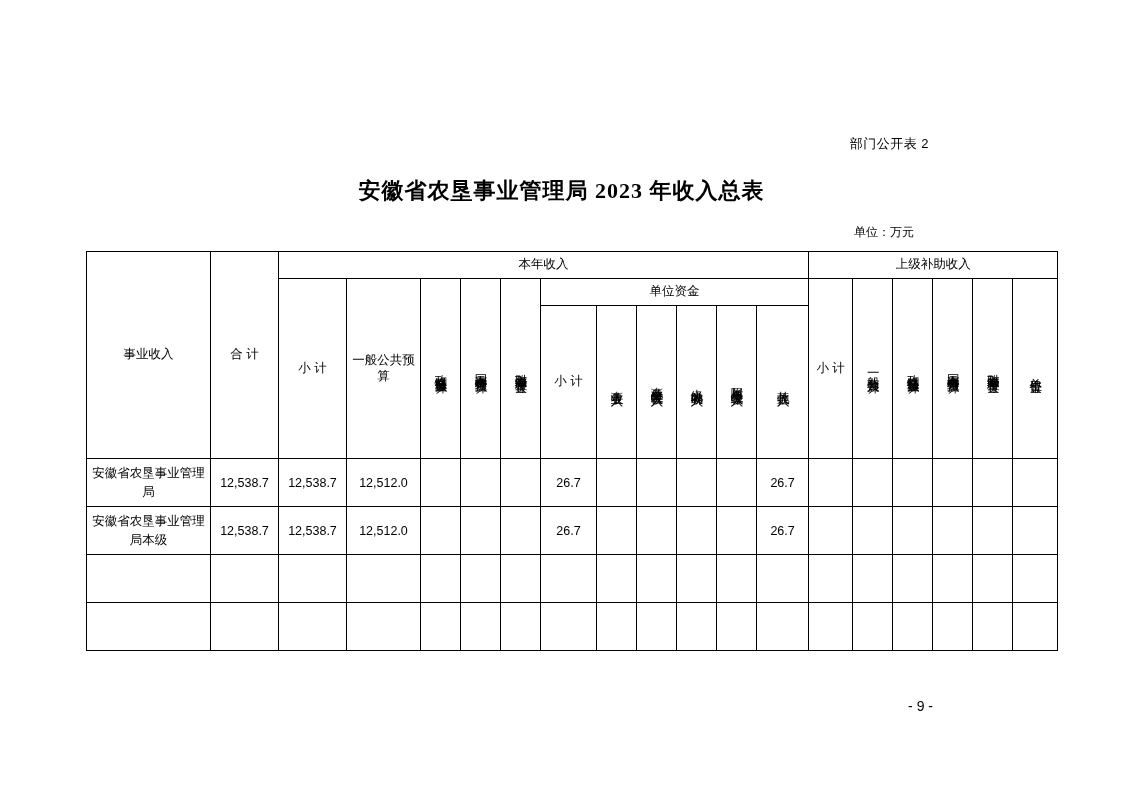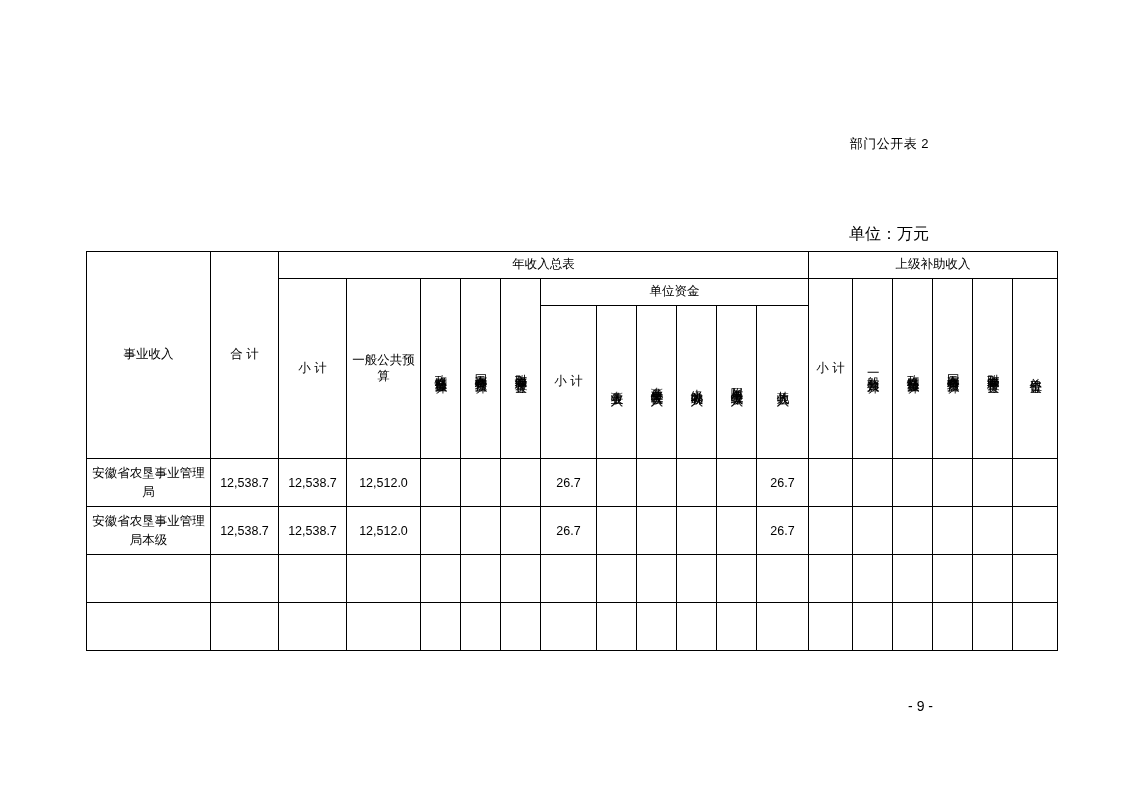--- a/index.html
+++ b/index.html
@@ -35,24 +35,24 @@
     left: 0;
     top: 176px;
     width: 1123px;
     text-align: center;
     font-size: 22px;
     font-weight: bold;
     letter-spacing: 1px;
   }
   .unit-note {
     position: absolute;
-    right: 94px;
+    right: 109px;
     top: 224px;
     font-family: Liberation Serif, serif;
-    font-size: 16px;
+    font-size: 12px;
     white-space: nowrap;
   }
   table.main {
     position: absolute;
     left: 86px;
     top: 251px;
     border-collapse: collapse;
     table-layout: fixed;
     width: 951px;
     font-family: "Liberation Sans", "DejaVu Sans", sans-serif;
@@ -97,20 +97,21 @@
     font-size: 14px;
   }
 </style>
 </head>
 <body>
 
 <div class="page">
 
   <div class="header-tag">部门公开表 2</div>
 
+  <div class="doc-title">安徽省农垦事业管理局 2023 年收入总表</div>
 
   <div class="unit-note">单位：万元</div>
 
   <table class="main">
     <colgroup>
       <col style="width:124px">
       <col style="width:68px">
       <col style="width:68px">
       <col style="width:74px">
       <col style="width:40px">
@@ -126,21 +127,21 @@
       <col style="width:40px">
       <col style="width:40px">
       <col style="width:40px">
       <col style="width:40px">
       <col style="width:45px">
     </colgroup>
     <tbody>
       <tr class="grp-row">
         <td rowspan="3" class="hcell">事业收入</td>
         <td rowspan="3" class="hcell">合 计</td>
-        <td colspan="11" class="hcell">年收入总表</td>
+        <td colspan="11" class="hcell">本年收入</td>
         <td colspan="6" class="hcell">上级补助收入</td>
       </tr>
       <tr class="sub-row">
         <td rowspan="2" class="hcell">小 计</td>
         <td rowspan="2" class="hcell">一般公共预算</td>
         <td rowspan="2" class="hcell"><span class="vert">政府性基金预算</span></td>
         <td rowspan="2" class="hcell"><span class="vert">国有资本经营预算</span></td>
         <td rowspan="2" class="hcell"><span class="vert">财政专户管理资金</span></td>
         <td colspan="6" class="hcell">单位资金</td>
         <td rowspan="2" class="hcell">小 计</td>

